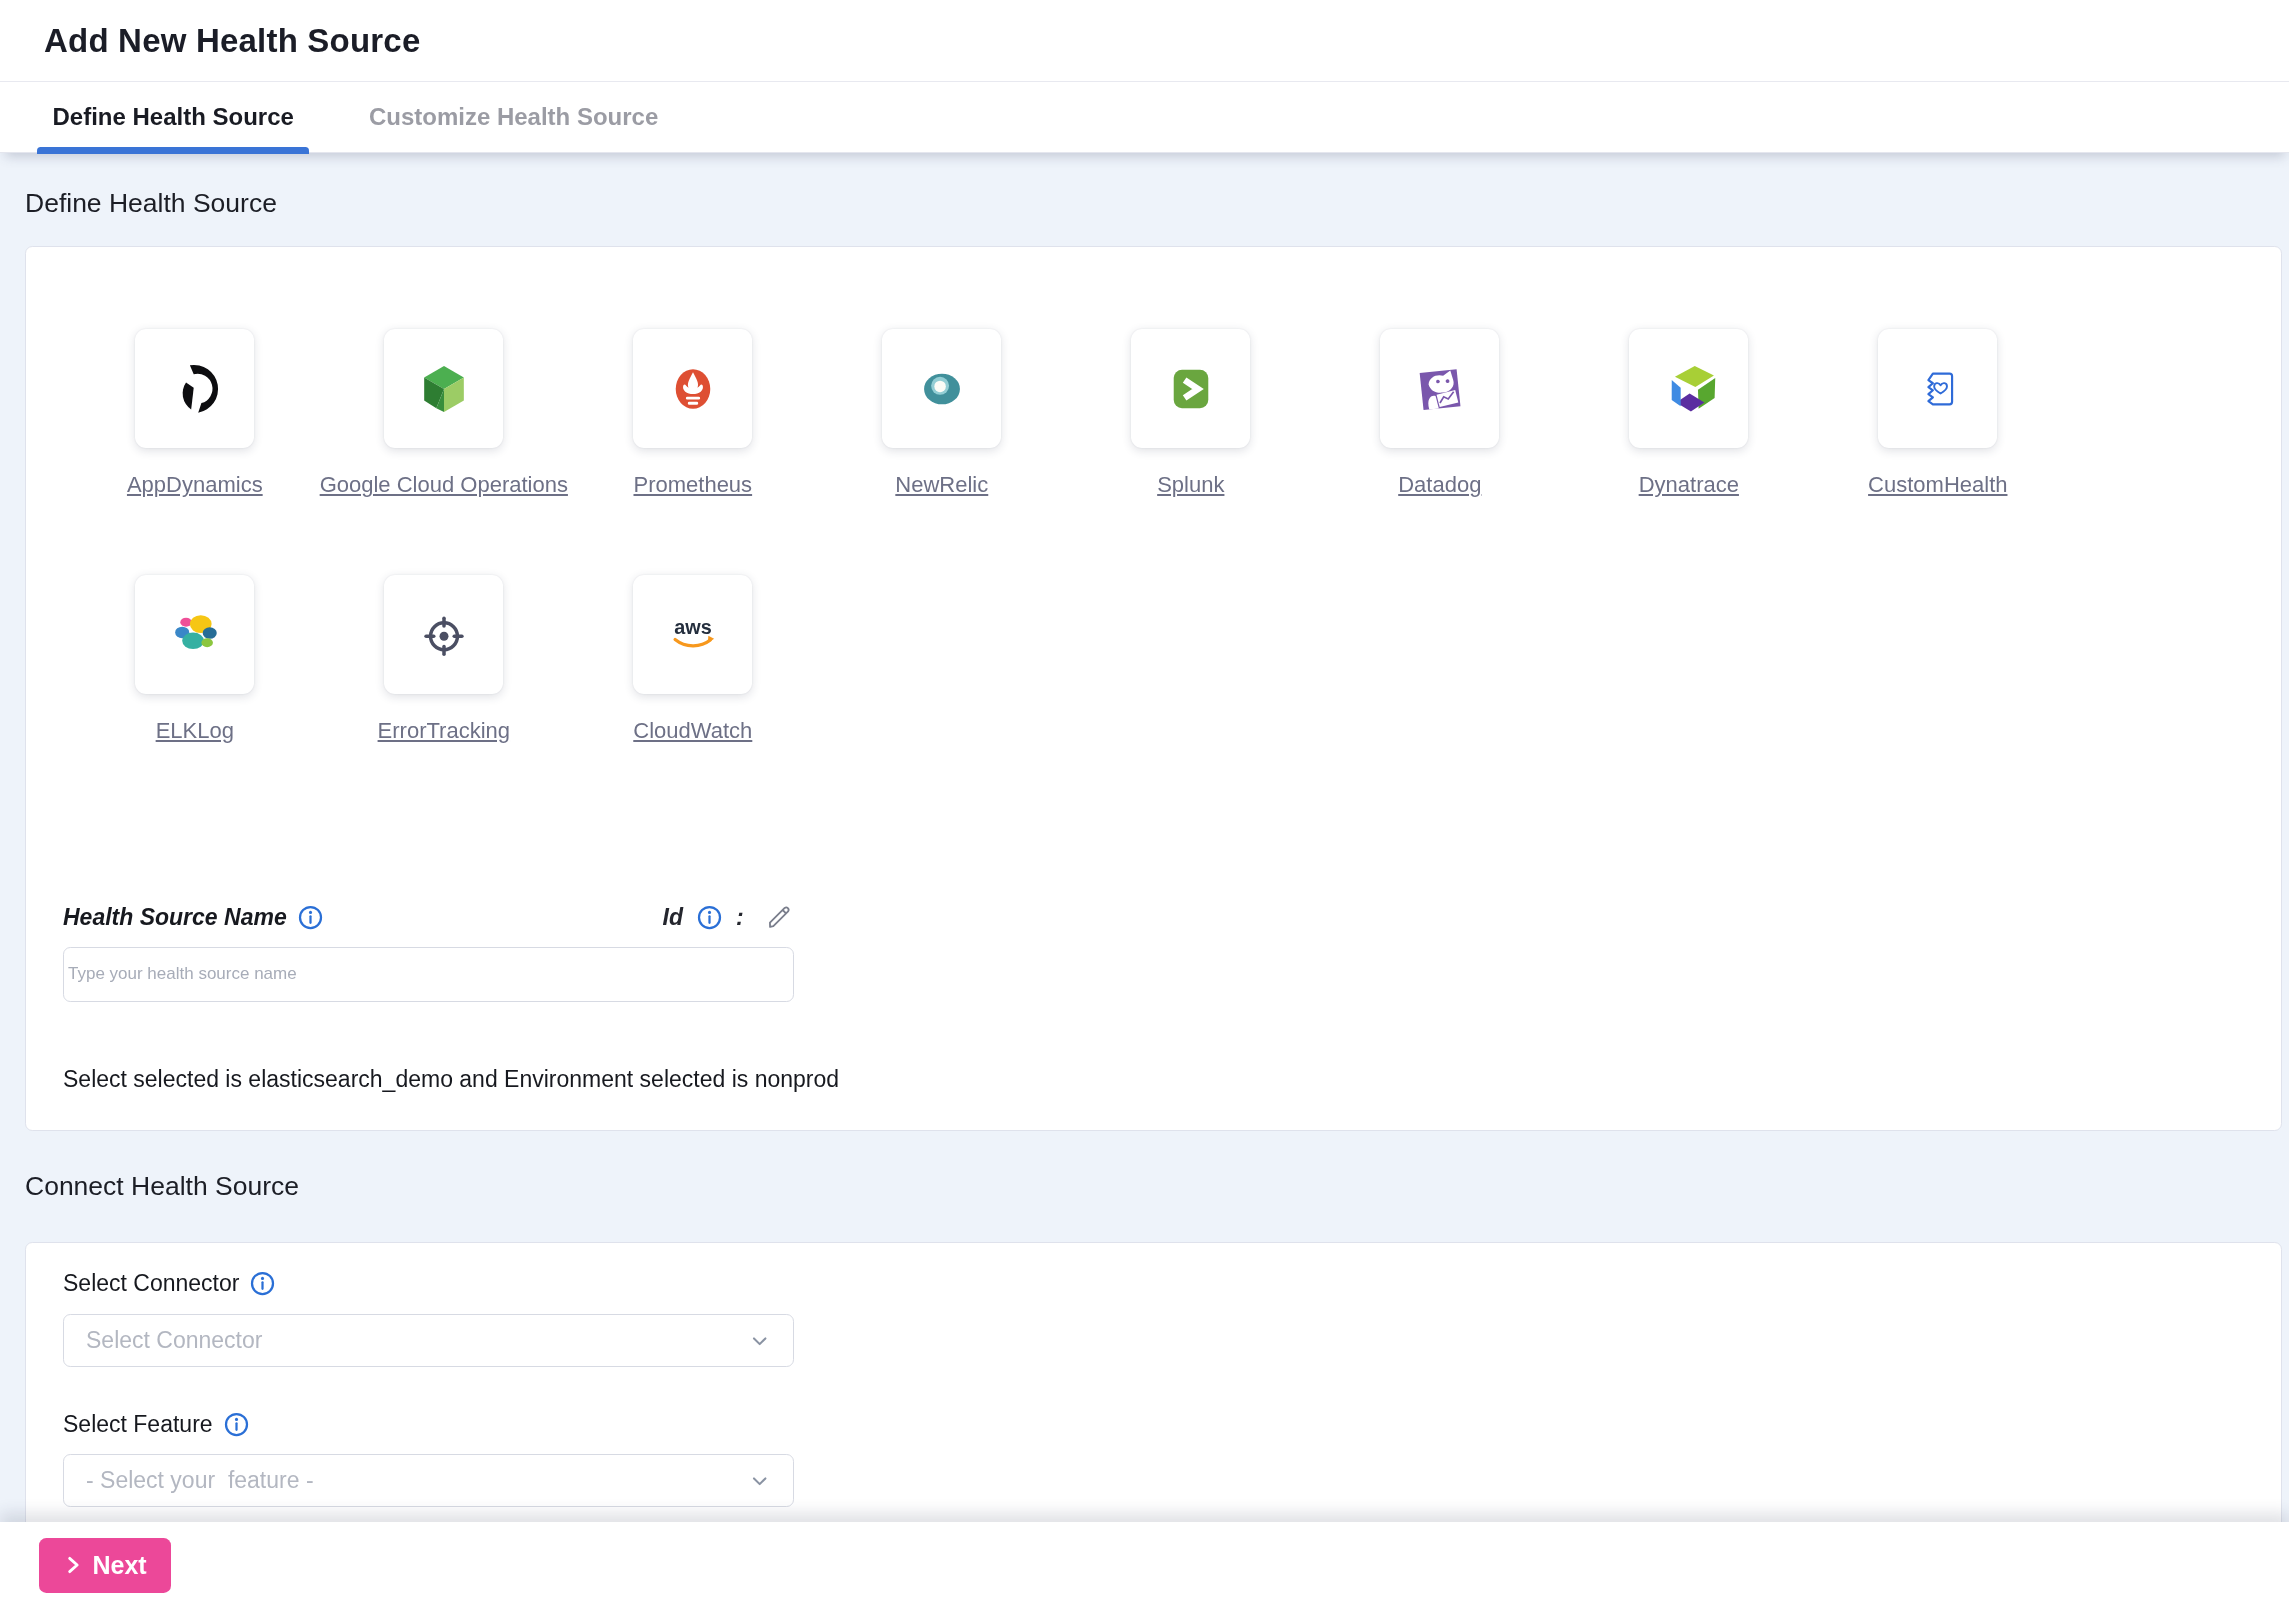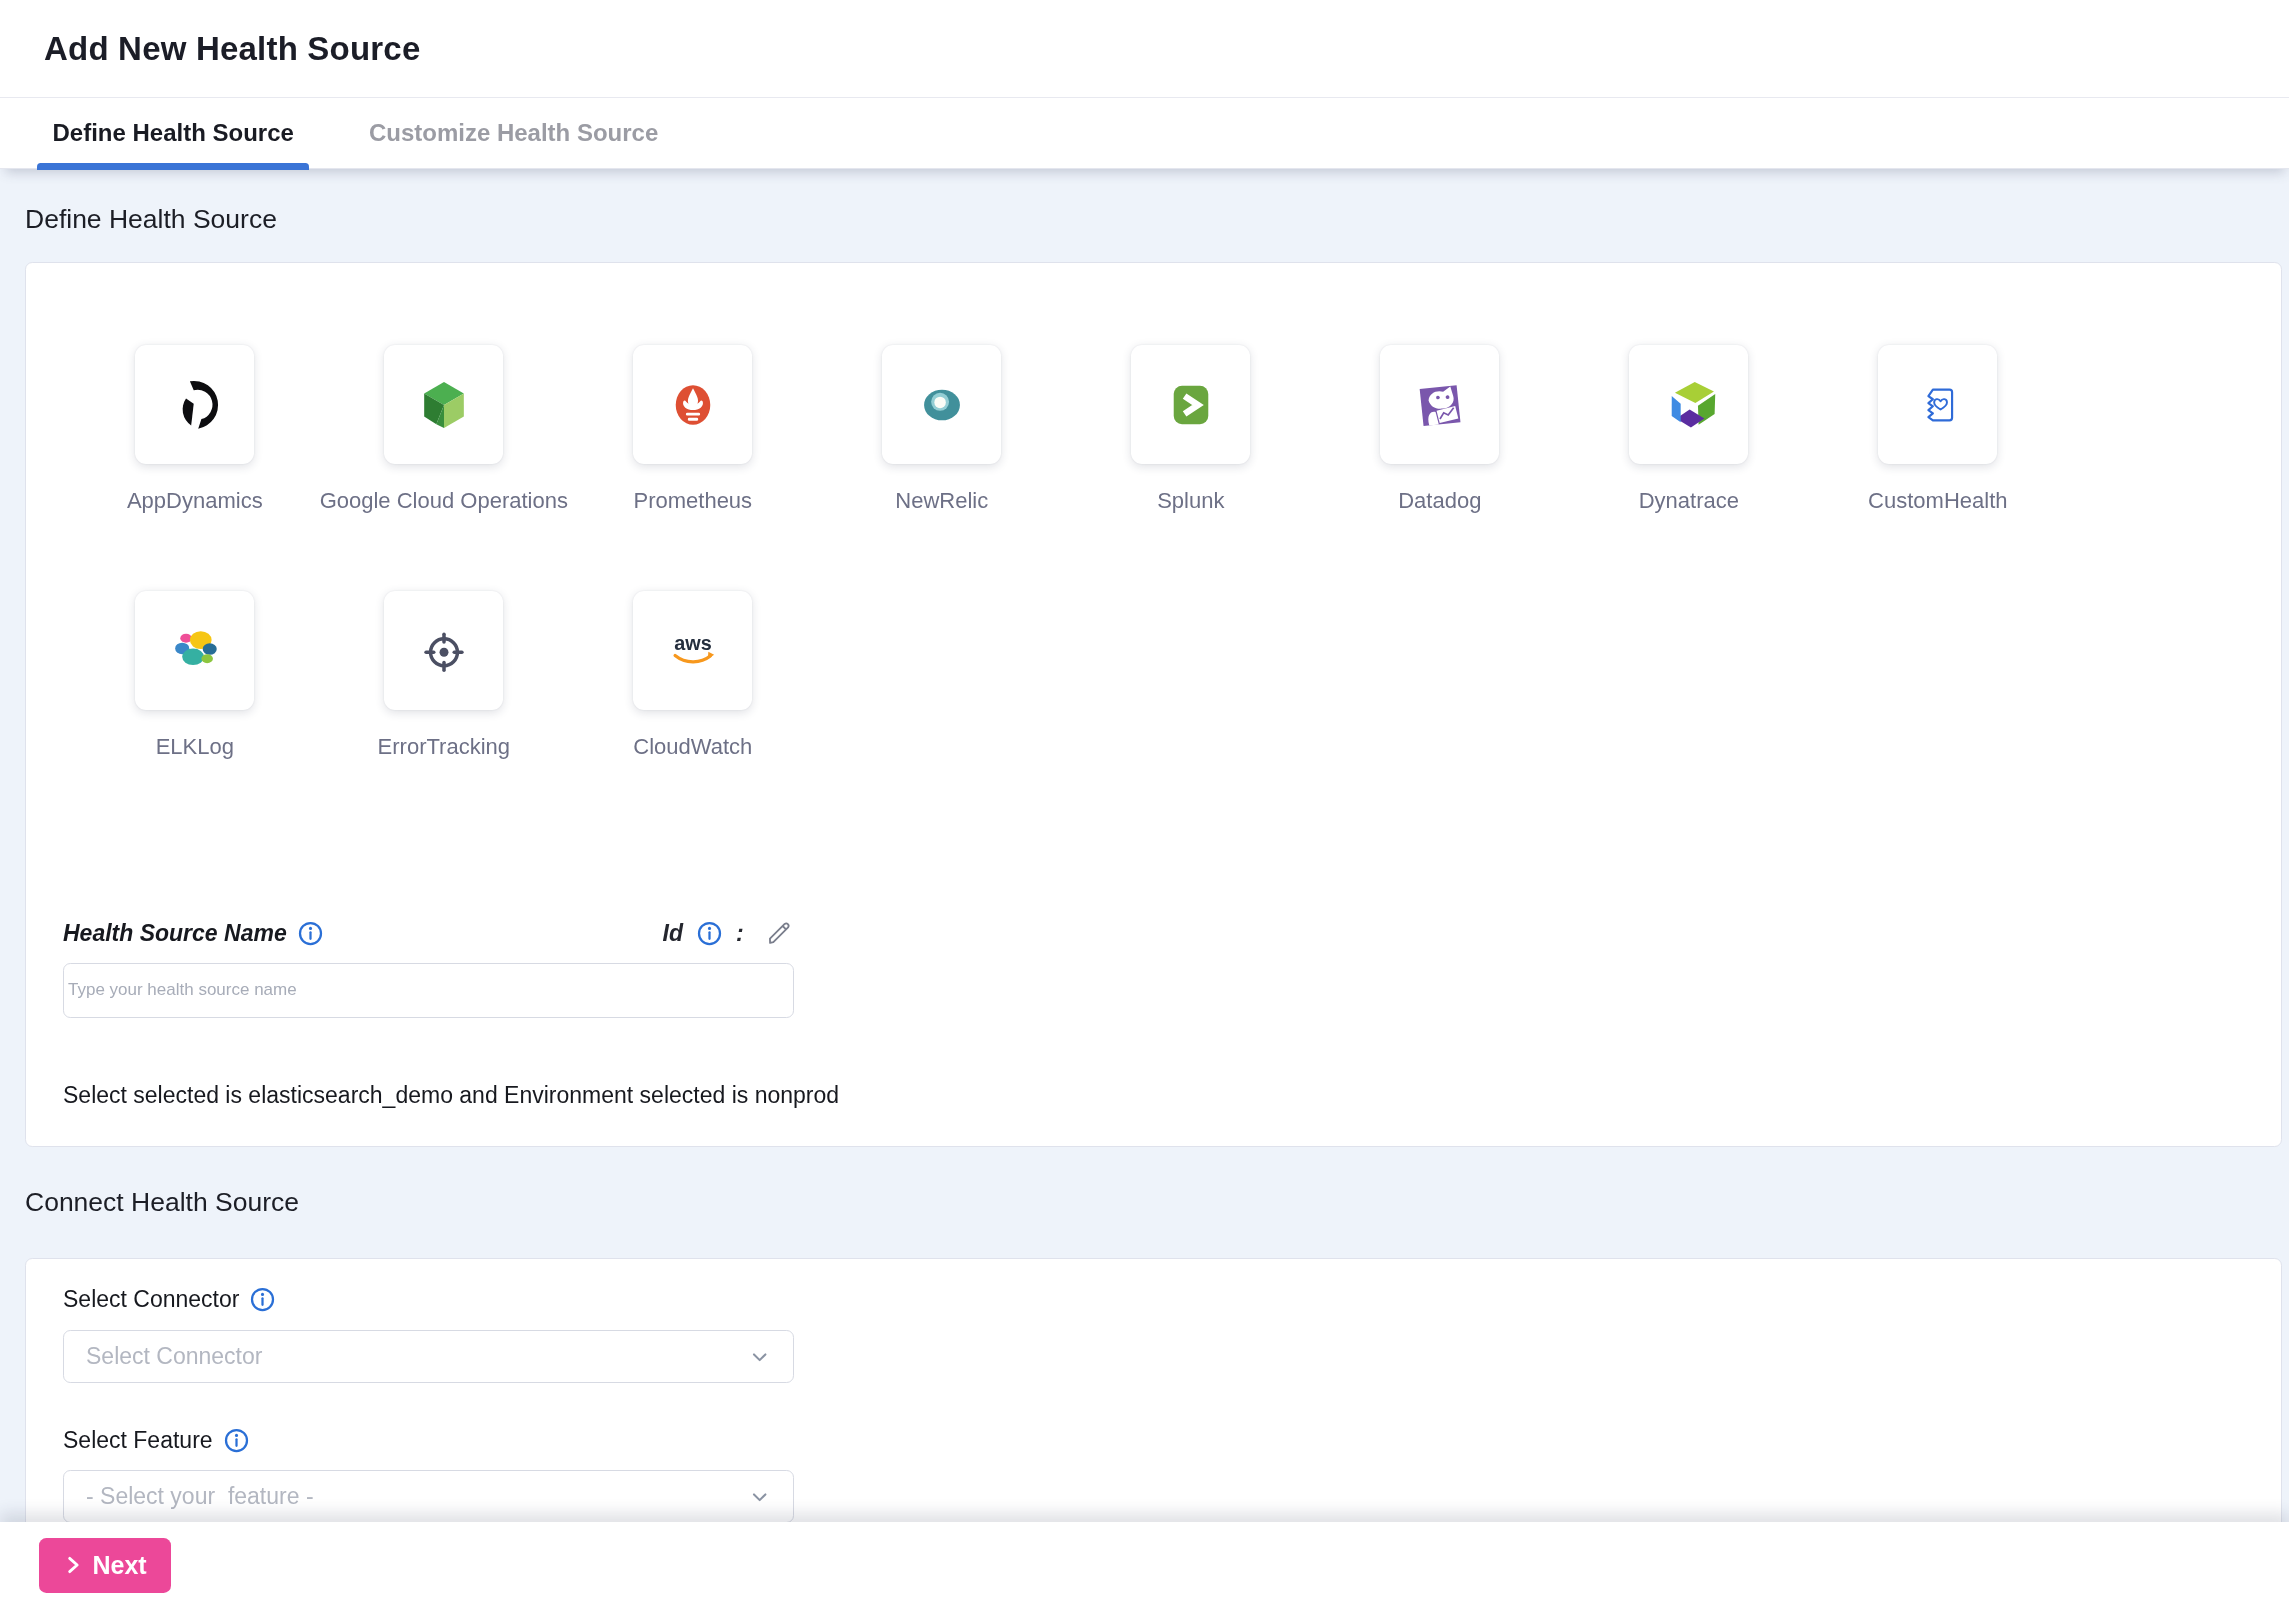--- a/index.html
+++ b/index.html
@@ -1,21 +1,21 @@
 <!DOCTYPE html>
 <html style="font-size:14.6px"><head>
 <meta charset="utf-8">
 <style>
   * { margin:0; padding:0; box-sizing:border-box; }
   html,body { width:2290px; height:1608px; overflow:hidden;
     font-family:"Liberation Sans","DejaVu Sans",sans-serif; background:#ffffff; }
   .page { position:relative; width:2290px; height:1608px; overflow:hidden; }
 
   
-  .hdr { height:98px; display:flex; align-items:center; padding-left:44px;
+  .hdr { height:82px; display:flex; align-items:center; padding-left:44px;
          background:#fff; border-bottom:1.8px solid #e8e9f0; }
   .hdr h1 { font-size:33px; font-weight:700; color:#1b1d27; letter-spacing:0.2px; }
 
   
   .tabbar { position:relative; z-index:3; height:71px; background:#fff;
             display:flex; align-items:center; gap:44px; padding-left:37px;
             border-bottom:1.8px solid #e4e6ee;
             box-shadow:0 8.2px 11px -4.6px rgba(70,80,110,.25); }
   .tab { position:relative; height:100%; display:flex; align-items:center;
          padding:0 15.5px; font-size:24px; font-weight:600; color:#9b9ca4; cursor:pointer; }
@@ -40,21 +40,21 @@
 
   
   .tiles { display:flex; flex-wrap:wrap; margin:42px 0 0 7.3px; width:2239px; }
   .tile-wrap { width:249px; display:flex; flex-direction:column; align-items:center;
                margin-bottom:77px; cursor:pointer; }
   .tile { width:119px; height:119px; background:#fff; border-radius:11px;
           box-shadow:0 2.7px 9.1px rgba(40,50,80,.14), 0 0 1.8px rgba(40,50,80,.10);
           display:flex; align-items:center; justify-content:center; }
   .tile-icon { width:64px; height:64px; display:flex; align-items:center; justify-content:center; }
   .tile-icon svg { width:64px; height:64px; }
-  .tile-label { margin-top:24px; font-size:22px; color:#6d7086; text-align:center; }
+  .tile-label { margin-top:24px; font-size:22px; color:#6d7086; text-align:center;text-decoration:underline; }
 
   
   .name-row { display:flex; justify-content:space-between; align-items:center;
               width:731px; margin-top:82px;font-style:italic; }
   .name-row .right { display:flex; align-items:center; gap:14px;
                      font-size:23px; font-weight:700; color:#24262e; }
   .pencil-icon { width:29px; height:29px; margin-left:7.3px; cursor:pointer; }
   .pencil-icon svg { width:100%; height:100%; }
 
   input.text-input { display:block; width:731px; height:55px; margin-top:14.6px;

